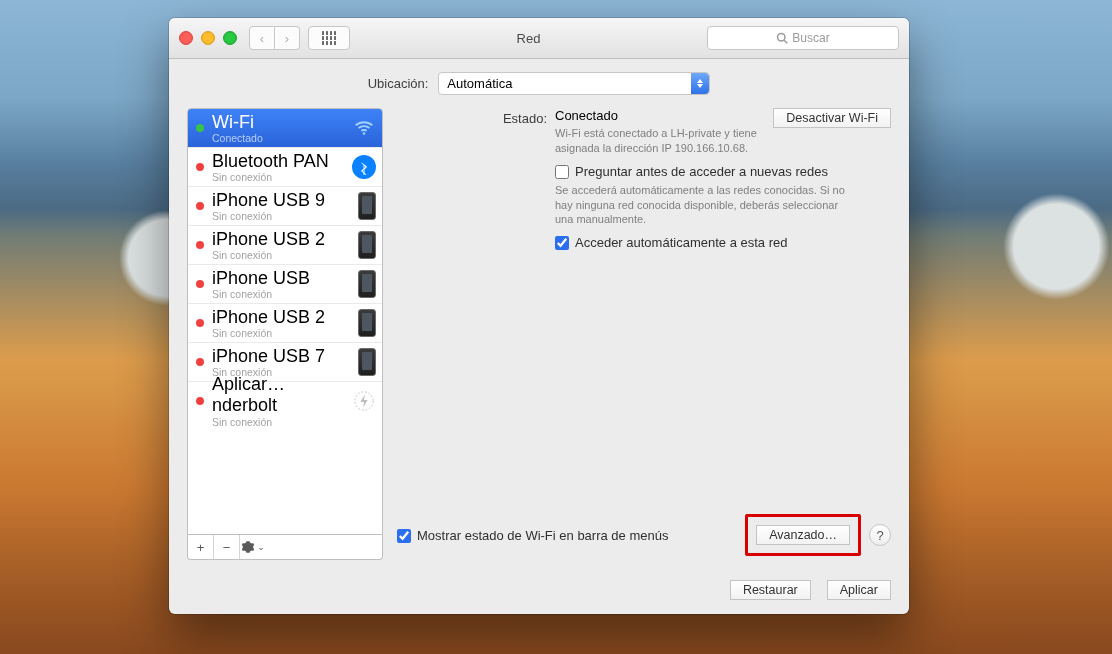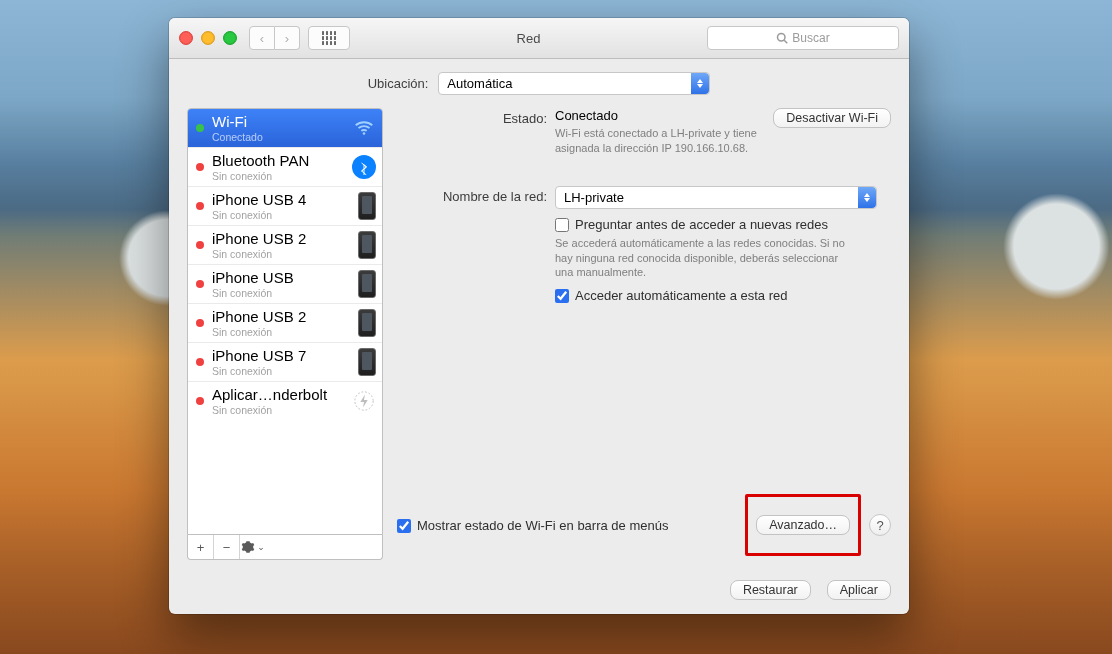--- a/index.html
+++ b/index.html
@@ -107,21 +107,21 @@
   .sbrow {
     height:38px; display:flex; align-items:center; padding:0 6px 0 8px; gap:6px;
     border-bottom:1px solid #eaeaea;
   }
   .sbrow:last-child{ border-bottom:none;}
   .sbrow.selected { background:linear-gradient(#3e82f7,#2a63da); color:#fff;}
   .sbrow .sdot { width:8px; height:8px; border-radius:50%; margin-right:2px; flex:none;}
   .sdot.green{ background:#39c24a;}
   .sdot.red  { background:#f04040;}
   .sbrow .txt { flex:1; line-height:1.15;}
-  .sbrow .name{ font-size:15px;}
+  .sbrow .name{ font-size:18px;}
   .sbrow .sub { font-size:10.5px; opacity:.8;}
   .sbrow.selected .sub{ color:#d5e4ff;}
   .sbrow:not(.selected) .sub{ color:#8a8a8a;}
   .dev { width:24px; height:24px; border-radius:50%; flex:none; display:flex; align-items:center; justify-content:center; font-size:0;}
   .dev.wifi svg{ width:22px; height:22px; }
   .dev.bt   { background:#0a82ff;}
   .dev.bt svg{ width:12px; height:16px; stroke:#fff; fill:none; stroke-width:1.5;}
   .dev.phone{ width:16px; height:26px; background:linear-gradient(#3b3b3b,#1f1f1f); border-radius:3px; border:1px solid #6a6a6a; position:relative;}
   .dev.phone::after{ content:""; position:absolute; left:3px; right:3px; top:3px; bottom:5px; background:#4e5660; border-radius:1px;}
   .dev.thunder svg{ width:22px; height:22px;}
@@ -138,33 +138,33 @@
   .sbtools button:last-child{ border-right:none;}
   .gear svg{width:14px;height:14px;fill:#5a5a5a;}
 
   
   .panel { flex:1; display:flex; flex-direction:column; position:relative;}
   .formrow { display:flex; align-items:flex-start; margin-bottom:8px;}
   .formrow .lab { width:150px; text-align:right; padding-right:8px; font-size:13px; color:#3c3c3c; padding-top:3px;}
   .formrow .val { flex:1; font-size:13px;}
   .mac-btn {
     height:20px; padding:0 12px; background:linear-gradient(#ffffff,#f2f2f2);
-    border:1px solid #c3c3c3; border-radius:8px; font-size:12.5px; color:#333;
+    border:1px solid #c3c3c3; border-radius:0; font-size:12.5px; color:#333;
     box-shadow:0 1px 0 rgba(255,255,255,.6) inset;
     display:inline-flex; align-items:center;
   }
   .hint { font-size:11px; color:#7f7f7f; line-height:1.35;}
   .chk { display:flex; align-items:flex-start; gap:6px; font-size:13px; color:#2f2f2f;}
   .chk input { margin:0; width:14px; height:14px; accent-color:#2a6ff0; flex:none; margin-top:1px;}
   .help {
     width:20px;height:20px;border:1px solid #c7c7c7;border-radius:50%;
     display:flex;align-items:center;justify-content:center;font-size:13px;
     background:linear-gradient(#fff,#eee); color:#555;
   }
-  .highlight-red{ border:3px solid #d80000; padding:18px 8px; border-radius:2px;}
+  .highlight-red{ border:3px solid #d80000; padding:8px 8px; border-radius:2px;}
 
   .footer { display:flex; justify-content:flex-end; gap:16px; padding:10px 18px 14px;}
 </style>
 </head>
 <body>
 
 <div class="wallpaper"></div>
 <div class="mountain"></div>
 
 <div class="window">
@@ -240,21 +240,21 @@
             </div>
             <div class="dev bt">
               <svg viewBox="0 0 12 20">
                 <path d="M3 5l6 5-6 5M3 15l6-5-3-3v16l3-3-6-5" stroke="#fff" stroke-width="1.2" fill="none" stroke-linejoin="round"></path>
               </svg>
             </div>
           </div>
           <div class="sbrow">
             <div class="sdot red"></div>
             <div class="txt">
-              <div class="name">iPhone USB 4</div>
+              <div class="name">iPhone USB 9</div>
               <div class="sub">Sin conexión</div>
             </div>
             <div class="dev phone"></div>
           </div>
           <div class="sbrow">
             <div class="sdot red"></div>
             <div class="txt">
               <div class="name">iPhone USB 2</div>
               <div class="sub">Sin conexión</div>
             </div>
@@ -316,29 +316,20 @@
         <div class="lab">Estado:</div>
         <div class="val" style="display:flex;align-items:flex-start;gap:10px;">
           <div style="flex:1">
             <div class="bold">Conectado</div>
             <div class="hint" style="margin-top:3px;max-width:260px">Wi-Fi está conectado a LH-private y tiene asignada la dirección IP 190.166.10.68.</div>
           </div>
           <button class="mac-btn">Desactivar Wi-Fi</button>
         </div>
       </div>
 
-      <div class="formrow" style="margin-top:22px;">
-        <div class="lab">Nombre de la red:</div>
-        <div class="val">
-          <div class="select" style="width:290px">
-            <span>LH-private</span>
-            <div class="caps"></div>
-          </div>
-        </div>
-      </div>
 
       <div class="formrow">
         <div class="lab"></div>
         <div class="val">
           <label class="chk">
             <input type="checkbox" style="">
             <span>Preguntar antes de acceder a nuevas redes</span>
           </label>
           <div class="hint" style="margin-top:4px;max-width:300px">Se accederá automáticamente a las redes conocidas. Si no hay ninguna red conocida disponible, deberás seleccionar una manualmente.</div>
         </div>

